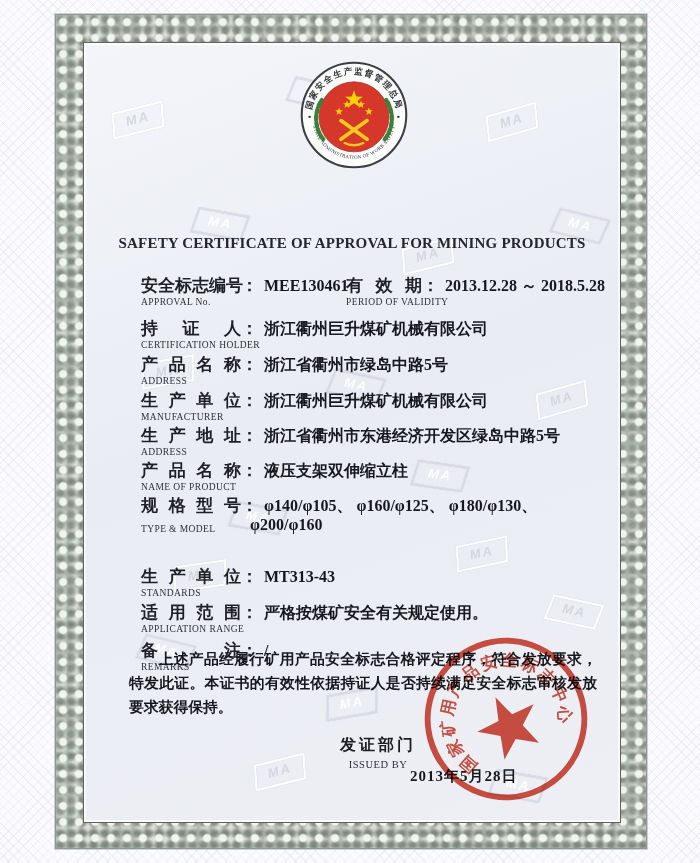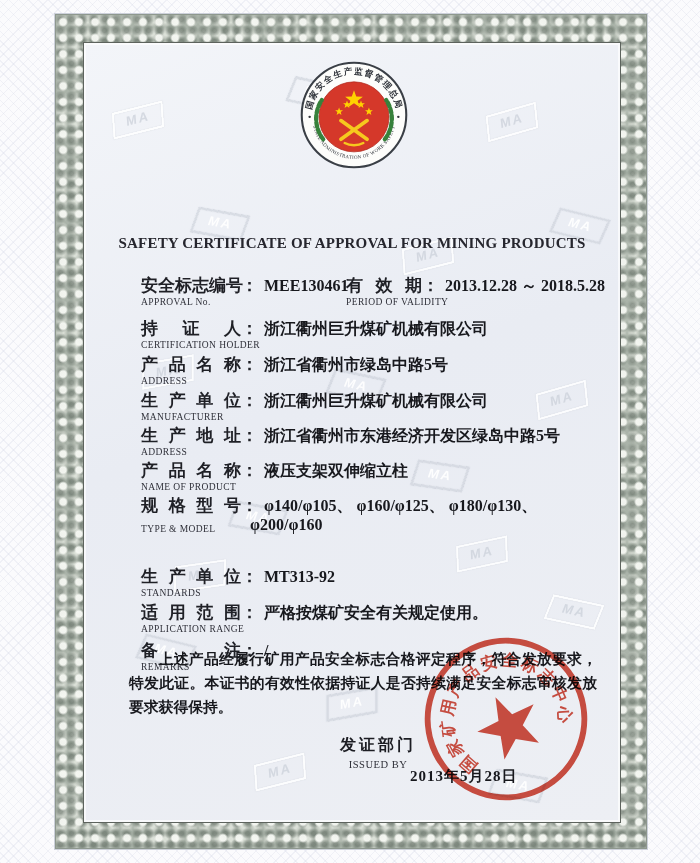--- a/index.html
+++ b/index.html
@@ -166,21 +166,21 @@
       <div class="en">NAME OF PRODUCT</div>
     </div>
     <div class="row" style="top:451px">
       <div class="zh"><span class="lbl">规格型号</span><span class="colon">：</span><span class="val">φ140/φ105、 φ160/φ125、 φ180/φ130、</span></div>
       <div class="val2line">
         <div class="en">TYPE &amp; MODEL</div>
         <div class="val">φ200/φ160</div>
       </div>
     </div>
     <div class="row" style="top:522px">
-      <div class="zh"><span class="lbl">生产单位</span><span class="colon">：</span><span class="val">MT313-92</span></div>
+      <div class="zh"><span class="lbl">生产单位</span><span class="colon">：</span><span class="val">MT313-43</span></div>
       <div class="en">STANDARDS</div>
     </div>
     <div class="row" style="top:558px">
       <div class="zh"><span class="lbl">适用范围</span><span class="colon">：</span><span class="val">严格按煤矿安全有关规定使用。</span></div>
       <div class="en">APPLICATION RANGE</div>
     </div>
     <div class="row" style="top:596px">
       <div class="zh"><span class="lbl">备注</span><span class="colon">：</span><span class="val">/</span></div>
       <div class="en">REMARKS</div>
     </div>

